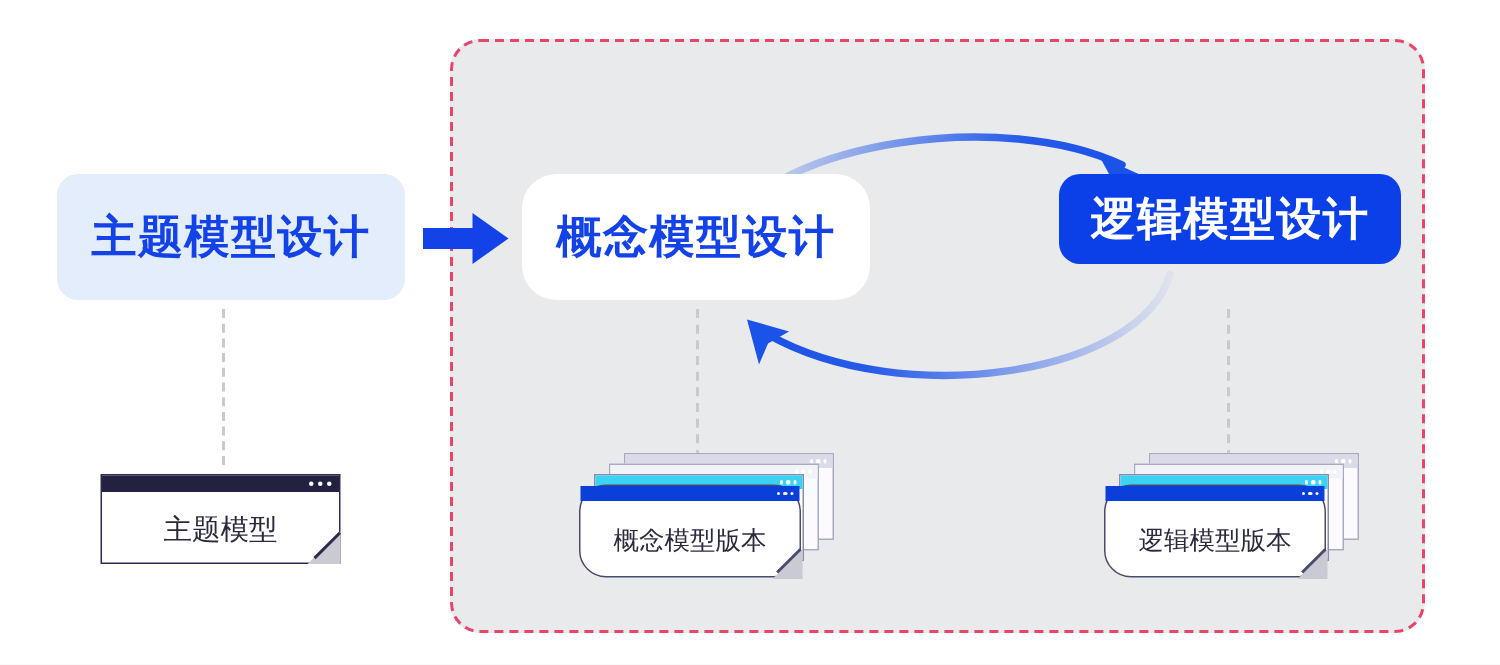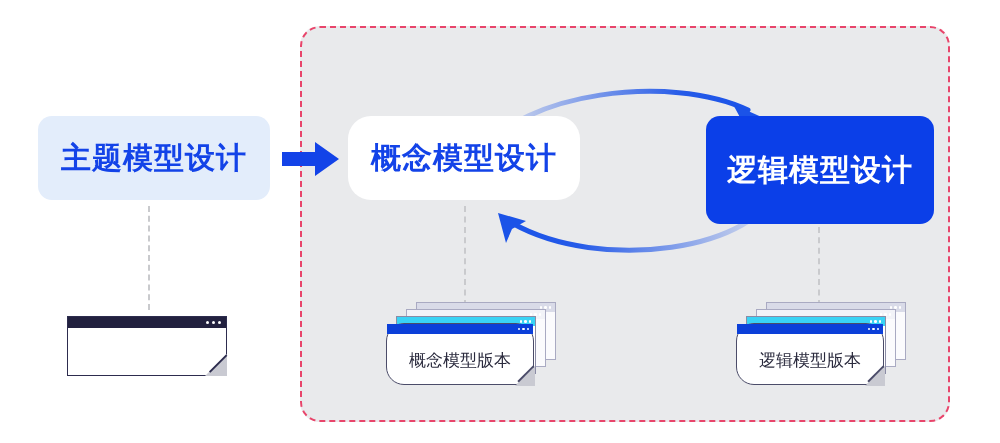--- a/index.html
+++ b/index.html
@@ -60,21 +60,21 @@
     width: 232px;
     height: 84px;
     background: #ffffff;
     color: #1343e8;
     border-radius: 23px;
   }
   .box-logical {
     left: 706px;
     top: 116px;
     width: 228px;
-    height: 108px;
+    height: 60px;
     background: #0b3fe8;
     color: #ffffff;
     font-family: Liberation Mono, monospace;
   }
 
   
   .block-arrow {
     position: absolute;
     left: 282px;
     top: 140px;
@@ -291,20 +291,21 @@
     <span>逻辑模型设计</span>
   </div>
 
   <div class="doc-single">
     <div class="win">
       <div class="titlebar">
         <span class="dot"></span>
         <span class="dot"></span>
         <span class="dot"></span>
       </div>
+      <div class="label">主题模型</div>
       <div class="fold"></div>
       <div class="fold-edge"></div>
     </div>
   </div>
 
   <div class="doc-stack stack-concept">
     <div class="sheet s4">
       <div class="bar">
           <i></i>
           <i></i>

